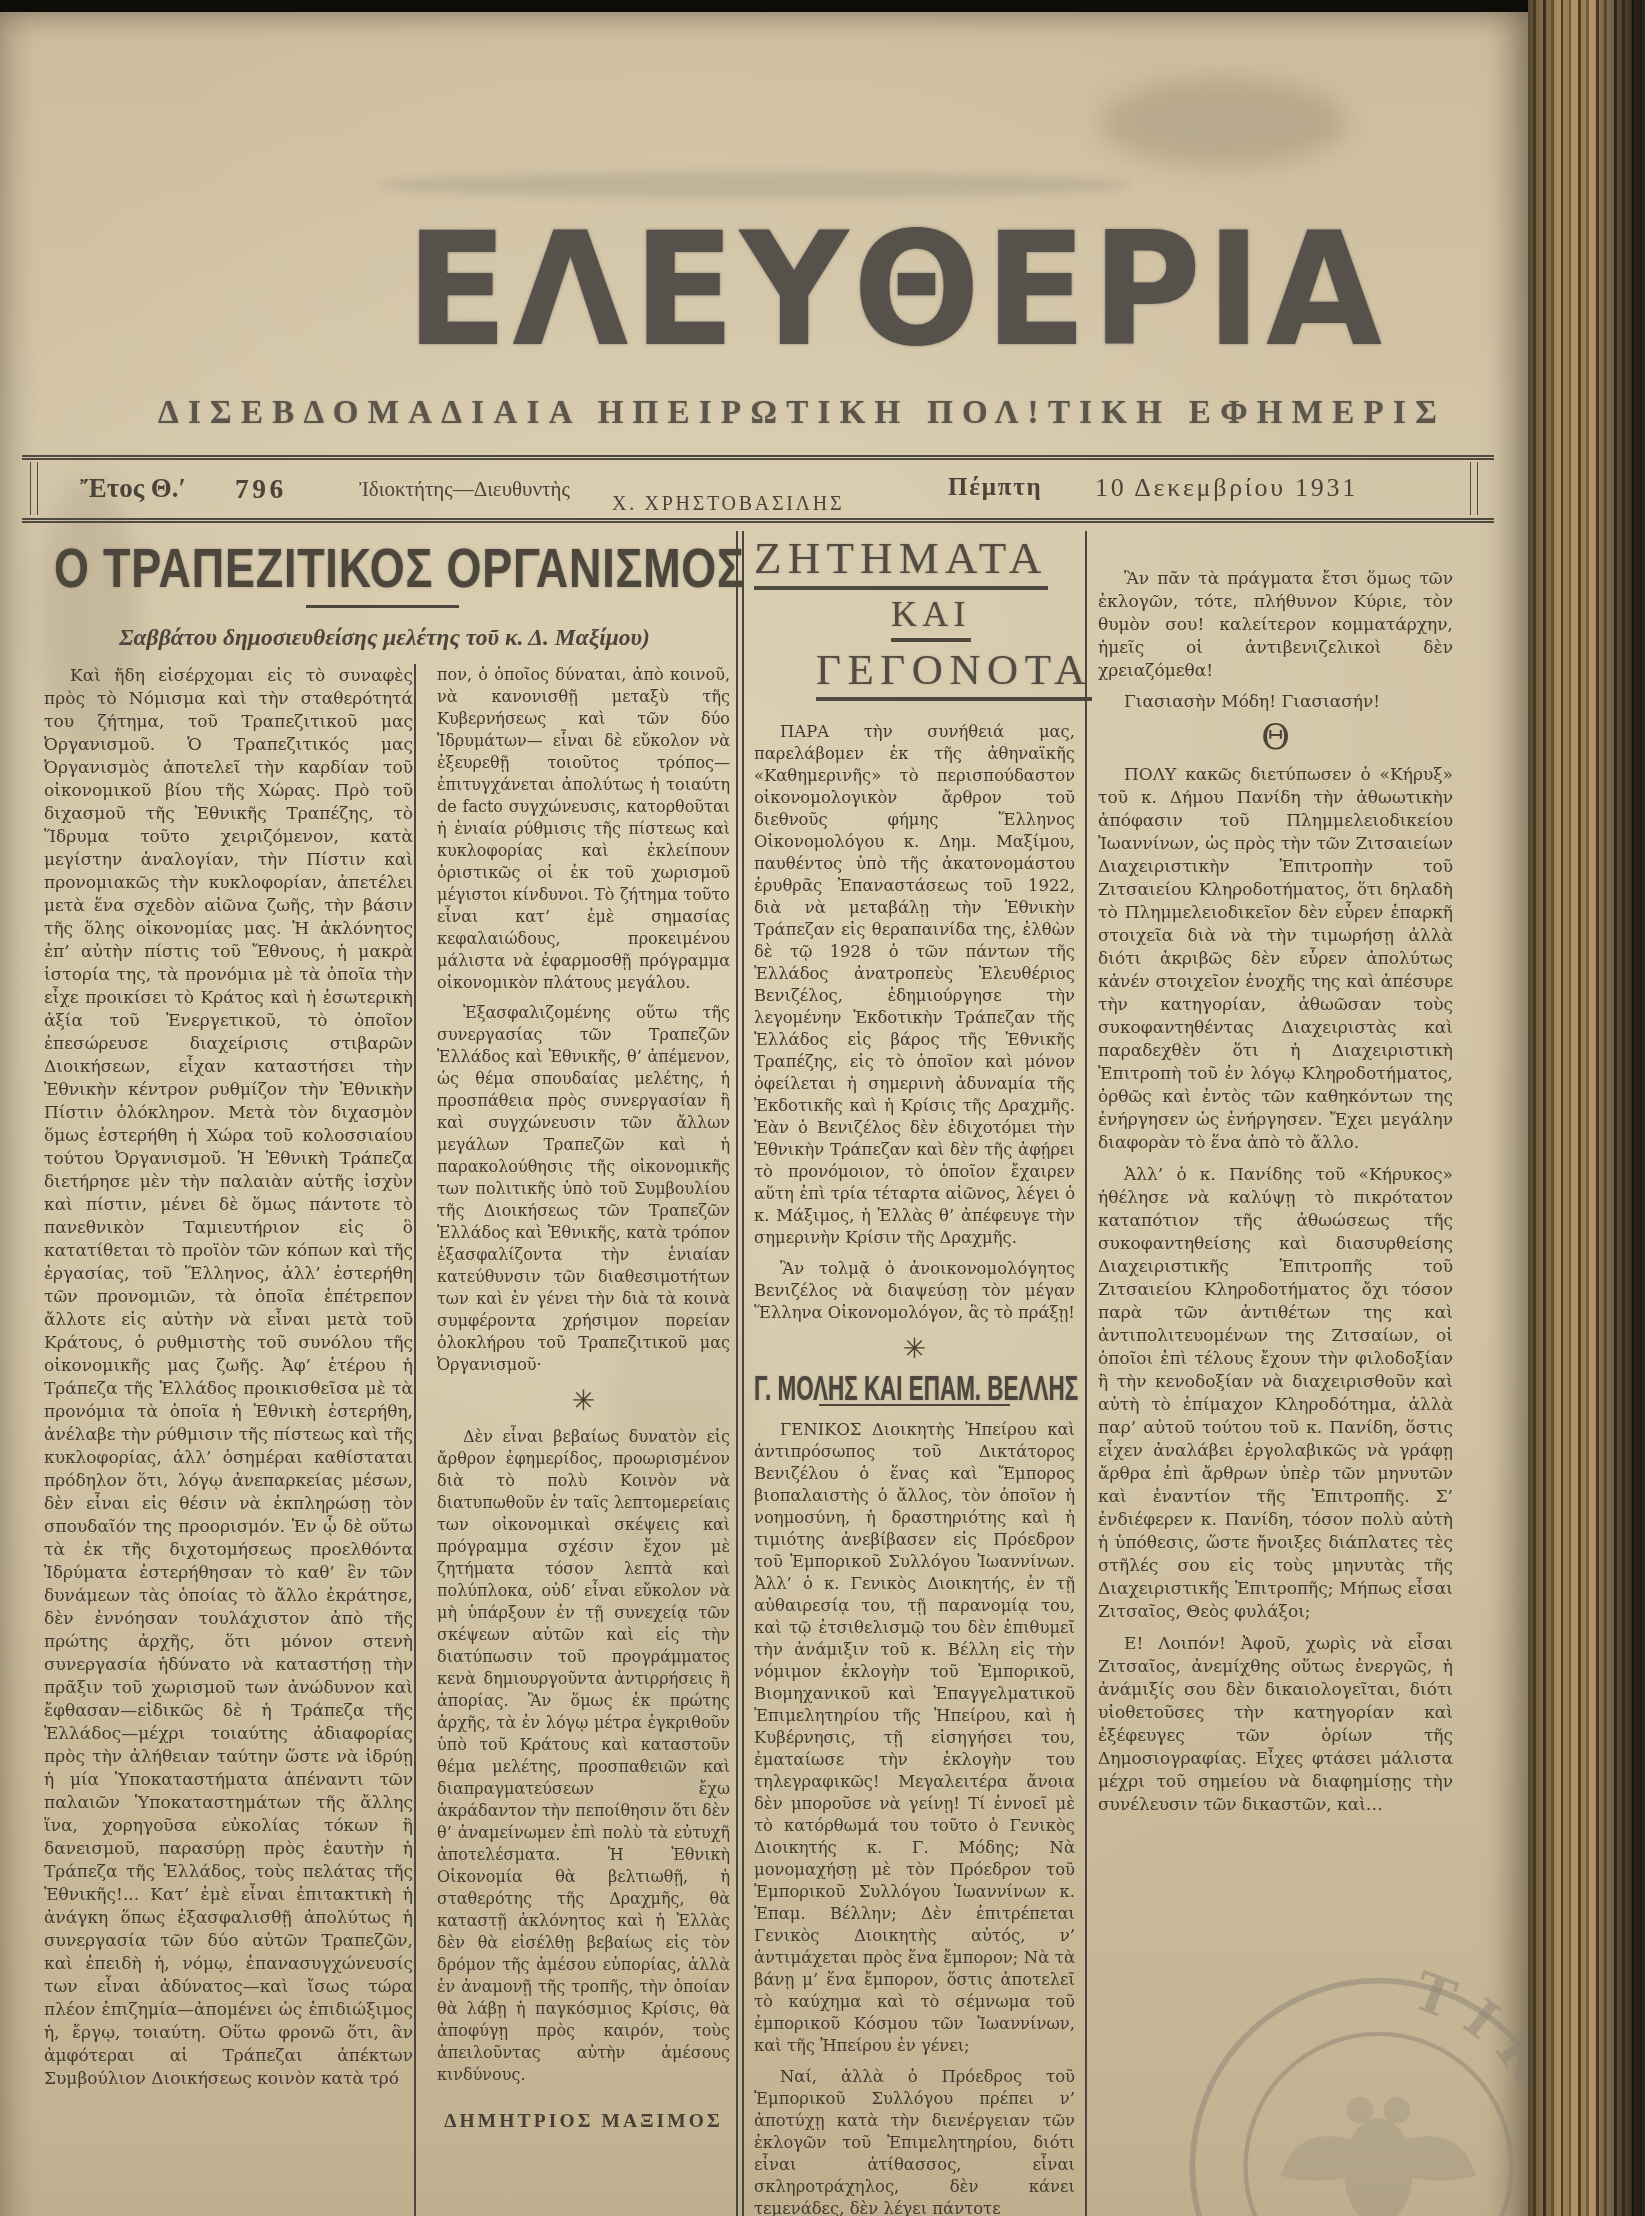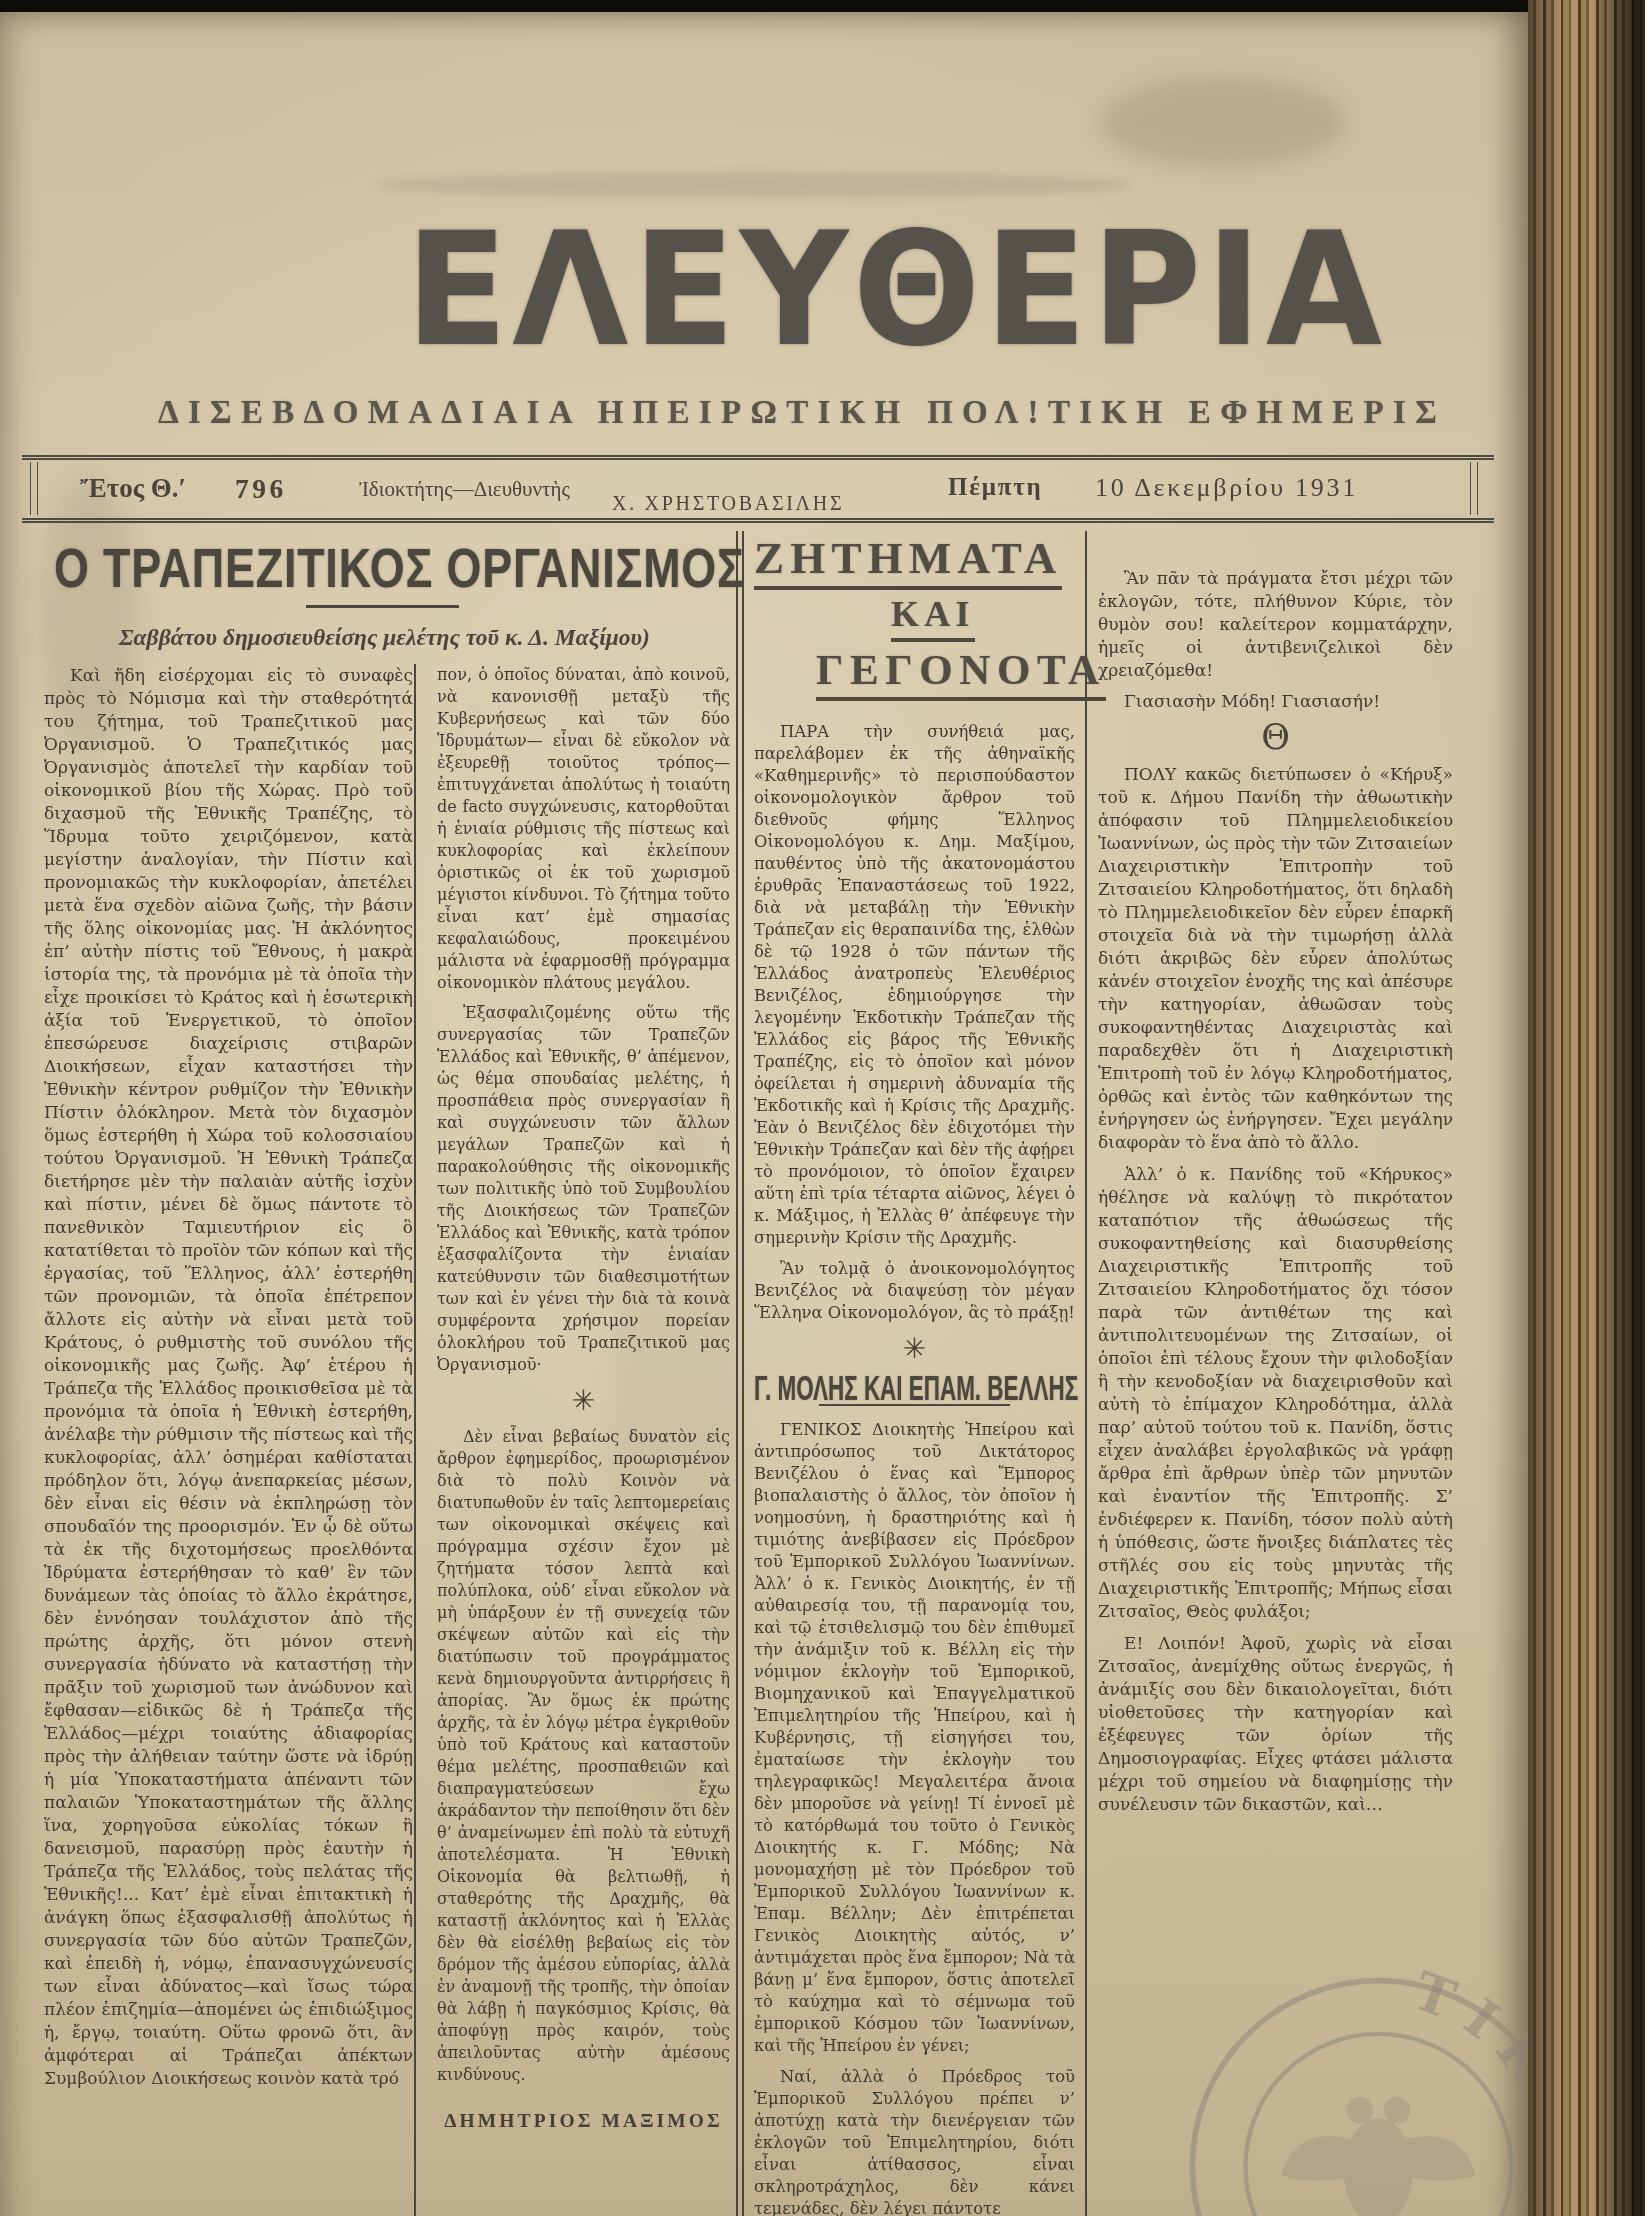--- a/index.html
+++ b/index.html
@@ -68,21 +68,21 @@
   .divider.theta{font-family:"DejaVu Serif",serif;font-size:35px;color:#4a4439;}
   .signature{margin-top:24.4px;text-align:center;text-indent:0 !important;
     font-family:"Liberation Serif",serif;font-weight:bold;font-size:19.5px;letter-spacing:3.1px;color:#453f35;}
   
   .z1,.z2,.z3{font-family:"Liberation Serif",serif;color:#524c42;line-height:1.04;
     text-shadow:0 0 1.8px rgba(82,76,66,.4);}
   .z1{font-size:45px;letter-spacing:6.2px;}
   .z2{font-size:36px;letter-spacing:5.3px;margin-left:137px;margin-top:6.2px;}
   .z3{font-size:43px;letter-spacing:6.6px;margin-left:62px;margin-top:6.2px;white-space:nowrap;}
   .zu{display:inline-block;border-bottom:4.9px solid #4e483e;padding-bottom:4.4px;}
-  .z-block{margin-bottom:20.4px;font-weight:bold;}
+  .z-block{margin-bottom:20.4px;}
   .m-head{font-family:"Liberation Sans",sans-serif;font-weight:bold;font-size:34px;color:#4c463c;
     white-space:nowrap;transform:scale(.66,1.05);transform-origin:top left;margin-top:11.5px;
     text-shadow:0 0 1.8px rgba(76,70,60,.5);}
   .m-rule{width:191px;height:2.2px;background:#4c463c;margin:6.2px auto 13.3px;}
   
   .stamp{position:absolute;left:1148px;top:1871px;pointer-events:none;}
 </style>
 </head>
 <body>
 
@@ -141,21 +141,21 @@
     <p>ΠΑΡΑ τὴν συνήθειά μας, παρελάβομεν ἐκ τῆς ἀθηναϊκῆς «Καθημερινῆς» τὸ περισπούδαστον οἰκονομολογικὸν ἄρθρον τοῦ διεθνοῦς φήμης Ἕλληνος Οἰκονομολόγου κ. Δημ. Μαξίμου, παυθέντος ὑπὸ τῆς ἀκατονομάστου ἐρυθρᾶς Ἐπαναστάσεως τοῦ 1922, διὰ νὰ μεταβάλῃ τὴν Ἐθνικὴν Τράπεζαν εἰς θεραπαινίδα της, ἐλθὼν δὲ τῷ 1928 ὁ τῶν πάντων τῆς Ἑλλάδος ἀνατροπεὺς Ἐλευθέριος Βενιζέλος, ἐδημιούργησε τὴν λεγομένην Ἐκδοτικὴν Τράπεζαν τῆς Ἑλλάδος εἰς βάρος τῆς Ἐθνικῆς Τραπέζης, εἰς τὸ ὁποῖον καὶ μόνον ὀφείλεται ἡ σημερινὴ ἀδυναμία τῆς Ἐκδοτικῆς καὶ ἡ Κρίσις τῆς Δραχμῆς. Ἐὰν ὁ Βενιζέλος δὲν ἐδιχοτόμει τὴν Ἐθνικὴν Τράπεζαν καὶ δὲν τῆς ἀφῄρει τὸ προνόμοιον, τὸ ὁποῖον ἔχαιρεν αὕτη ἐπὶ τρία τέταρτα αἰῶνος, λέγει ὁ κ. Μάξιμος, ἡ Ἑλλὰς θ’ ἀπέφευγε τὴν σημερινὴν Κρίσιν τῆς Δραχμῆς.</p>
     <p>Ἂν τολμᾷ ὁ ἀνοικονομολόγητος Βενιζέλος νὰ διαψεύσῃ τὸν μέγαν Ἕλληνα Οἰκονομολόγον, ἂς τὸ πράξῃ!</p>
     <div class="divider">✳</div>
     <div class="m-head">Γ. ΜΟΛΗΣ ΚΑΙ ΕΠΑΜ. ΒΕΛΛΗΣ</div>
     <div class="m-rule"></div>
     <p>ΓΕΝΙΚΟΣ Διοικητὴς Ἠπείρου καὶ ἀντιπρόσωπος τοῦ Δικτάτορος Βενιζέλου ὁ ἕνας καὶ Ἔμπορος βιοπαλαιστὴς ὁ ἄλλος, τὸν ὁποῖον ἡ νοημοσύνη, ἡ δραστηριότης καὶ ἡ τιμιότης ἀνεβίβασεν εἰς Πρόεδρον τοῦ Ἐμπορικοῦ Συλλόγου Ἰωαννίνων. Ἀλλ’ ὁ κ. Γενικὸς Διοικητής, ἐν τῇ αὐθαιρεσίᾳ του, τῇ παρανομίᾳ του, καὶ τῷ ἐτσιθελισμῷ του δὲν ἐπιθυμεῖ τὴν ἀνάμιξιν τοῦ κ. Βέλλη εἰς τὴν νόμιμον ἐκλογὴν τοῦ Ἐμπορικοῦ, Βιομηχανικοῦ καὶ Ἐπαγγελματικοῦ Ἐπιμελητηρίου τῆς Ἠπείρου, καὶ ἡ Κυβέρνησις, τῇ εἰσηγήσει του, ἐματαίωσε τὴν ἐκλογὴν του τηλεγραφικῶς! Μεγαλειτέρα ἄνοια δὲν μποροῦσε νὰ γείνῃ! Τί ἐννοεῖ μὲ τὸ κατόρθωμά του τοῦτο ὁ Γενικὸς Διοικητής κ. Γ. Μόδης; Νὰ μονομαχήσῃ μὲ τὸν Πρόεδρον τοῦ Ἐμπορικοῦ Συλλόγου Ἰωαννίνων κ. Ἐπαμ. Βέλλην; Δὲν ἐπιτρέπεται Γενικὸς Διοικητὴς αὐτός, ν’ ἀντιμάχεται πρὸς ἕνα ἔμπορον; Νὰ τὰ βάνῃ μ’ ἕνα ἔμπορον, ὅστις ἀποτελεῖ τὸ καύχημα καὶ τὸ σέμνωμα τοῦ ἐμπορικοῦ Κόσμου τῶν Ἰωαννίνων, καὶ τῆς Ἠπείρου ἐν γένει;</p>
     <p>Ναί, ἀλλὰ ὁ Πρόεδρος τοῦ Ἐμπορικοῦ Συλλόγου πρέπει ν’ ἀποτύχῃ κατὰ τὴν διενέργειαν τῶν ἐκλογῶν τοῦ Ἐπιμελητηρίου, διότι εἶναι ἀτίθασσος, εἶναι σκληροτράχηλος, δὲν κάνει τεμενάδες, δὲν λέγει πάντοτε</p>
   </div>
 
   <div class="col col-4">
-    <p>Ἂν πᾶν τὰ πράγματα ἔτσι μέχρι τῶν ἐκλογῶν, τότε, πλήθυνον Κύριε, τὸν θυμὸν σου! καλείτερον κομματάρχην, ἡμεῖς οἱ ἀντιβενιζελικοὶ δὲν χρειαζόμεθα!</p>
+    <p>Ἂν πᾶν τὰ πράγματα ἔτσι ὅμως τῶν ἐκλογῶν, τότε, πλήθυνον Κύριε, τὸν θυμὸν σου! καλείτερον κομματάρχην, ἡμεῖς οἱ ἀντιβενιζελικοὶ δὲν χρειαζόμεθα!</p>
     <p>Γιασιασὴν Μόδη! Γιασιασήν!</p>
     <div class="divider theta">Θ</div>
     <p>ΠΟΛΥ κακῶς διετύπωσεν ὁ «Κήρυξ» τοῦ κ. Δήμου Πανίδη τὴν ἀθωωτικὴν ἀπόφασιν τοῦ Πλημμελειοδικείου Ἰωαννίνων, ὡς πρὸς τὴν τῶν Ζιτσαιείων Διαχειριστικὴν Ἐπιτροπὴν τοῦ Ζιτσαιείου Κληροδοτήματος, ὅτι δηλαδὴ τὸ Πλημμελειοδικεῖον δὲν εὗρεν ἐπαρκῆ στοιχεῖα διὰ νὰ τὴν τιμωρήσῃ ἀλλὰ διότι ἀκριβῶς δὲν εὗρεν ἀπολύτως κἀνέν στοιχεῖον ἐνοχῆς της καὶ ἀπέσυρε τὴν κατηγορίαν, ἀθωῶσαν τοὺς συκοφαντηθέντας Διαχειριστὰς καὶ παραδεχθὲν ὅτι ἡ Διαχειριστικὴ Ἐπιτροπὴ τοῦ ἐν λόγῳ Κληροδοτήματος, ὀρθῶς καὶ ἐντὸς τῶν καθηκόντων της ἐνήργησεν ὡς ἐνήργησεν. Ἔχει μεγάλην διαφορὰν τὸ ἕνα ἀπὸ τὸ ἄλλο.</p>
     <p>Ἀλλ’ ὁ κ. Πανίδης τοῦ «Κήρυκος» ἠθέλησε νὰ καλύψῃ τὸ πικρότατον καταπότιον τῆς ἀθωώσεως τῆς συκοφαντηθείσης καὶ διασυρθείσης Διαχειριστικῆς Ἐπιτροπῆς τοῦ Ζιτσαιείου Κληροδοτήματος ὄχι τόσον παρὰ τῶν ἀντιθέτων της καὶ ἀντιπολιτευομένων της Ζιτσαίων, οἱ ὁποῖοι ἐπὶ τέλους ἔχουν τὴν φιλοδοξίαν ἢ τὴν κενοδοξίαν νὰ διαχειρισθοῦν καὶ αὐτὴ τὸ ἐπίμαχον Κληροδότημα, ἀλλὰ παρ’ αὐτοῦ τούτου τοῦ κ. Πανίδη, ὅστις εἶχεν ἀναλάβει ἐργολαβικῶς νὰ γράφῃ ἄρθρα ἐπὶ ἄρθρων ὑπὲρ τῶν μηνυτῶν καὶ ἐναντίον τῆς Ἐπιτροπῆς. Σ’ ἐνδιέφερεν κ. Πανίδη, τόσον πολὺ αὐτὴ ἡ ὑπόθεσις, ὥστε ἤνοιξες διάπλατες τὲς στῆλές σου εἰς τοὺς μηνυτὰς τῆς Διαχειριστικῆς Ἐπιτροπῆς; Μήπως εἶσαι Ζιτσαῖος, Θεὸς φυλάξοι;</p>
     <p>Ε! Λοιπόν! Ἀφοῦ, χωρὶς νὰ εἶσαι Ζιτσαῖος, ἀνεμίχθης οὕτως ἐνεργῶς, ἡ ἀνάμιξίς σου δὲν δικαιολογεῖται, διότι υἱοθετοῦσες τὴν κατηγορίαν καὶ ἐξέφευγες τῶν ὁρίων τῆς Δημοσιογραφίας. Εἶχες φτάσει μάλιστα μέχρι τοῦ σημείου νὰ διαφημίσῃς τὴν συνέλευσιν τῶν δικαστῶν, καὶ…</p>
   </div>
 
   <svg class="stamp" width="452" height="541" viewBox="0 0 1020 1220">
     <defs>
       <path id="arcTop" d="M 155 640 A 365 365 0 0 1 885 640" fill="none"></path>

